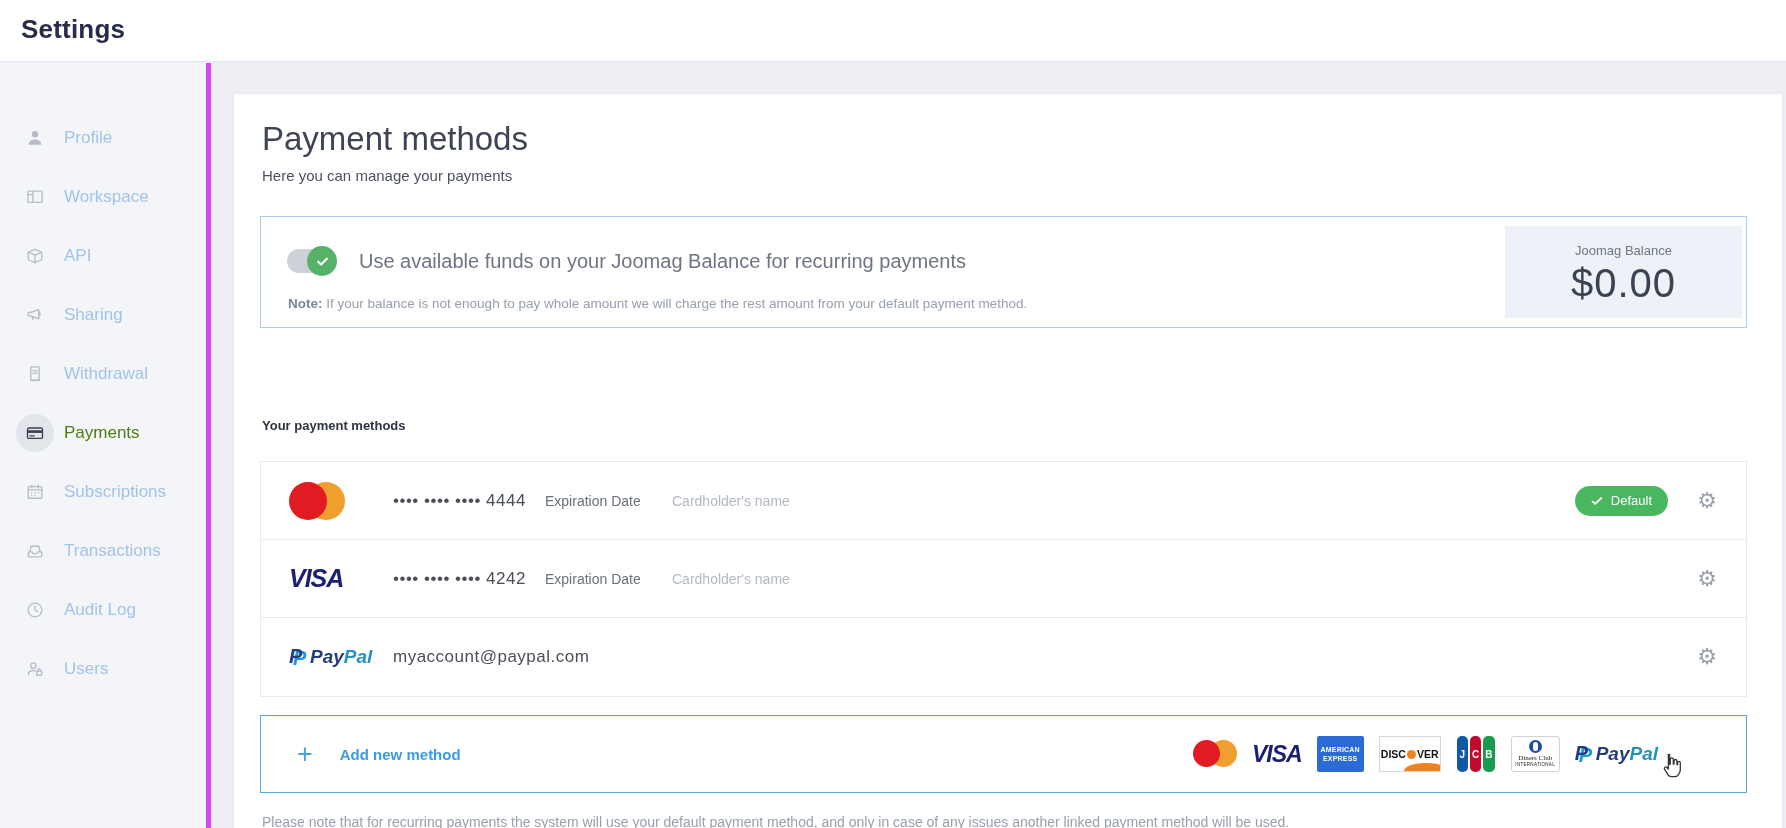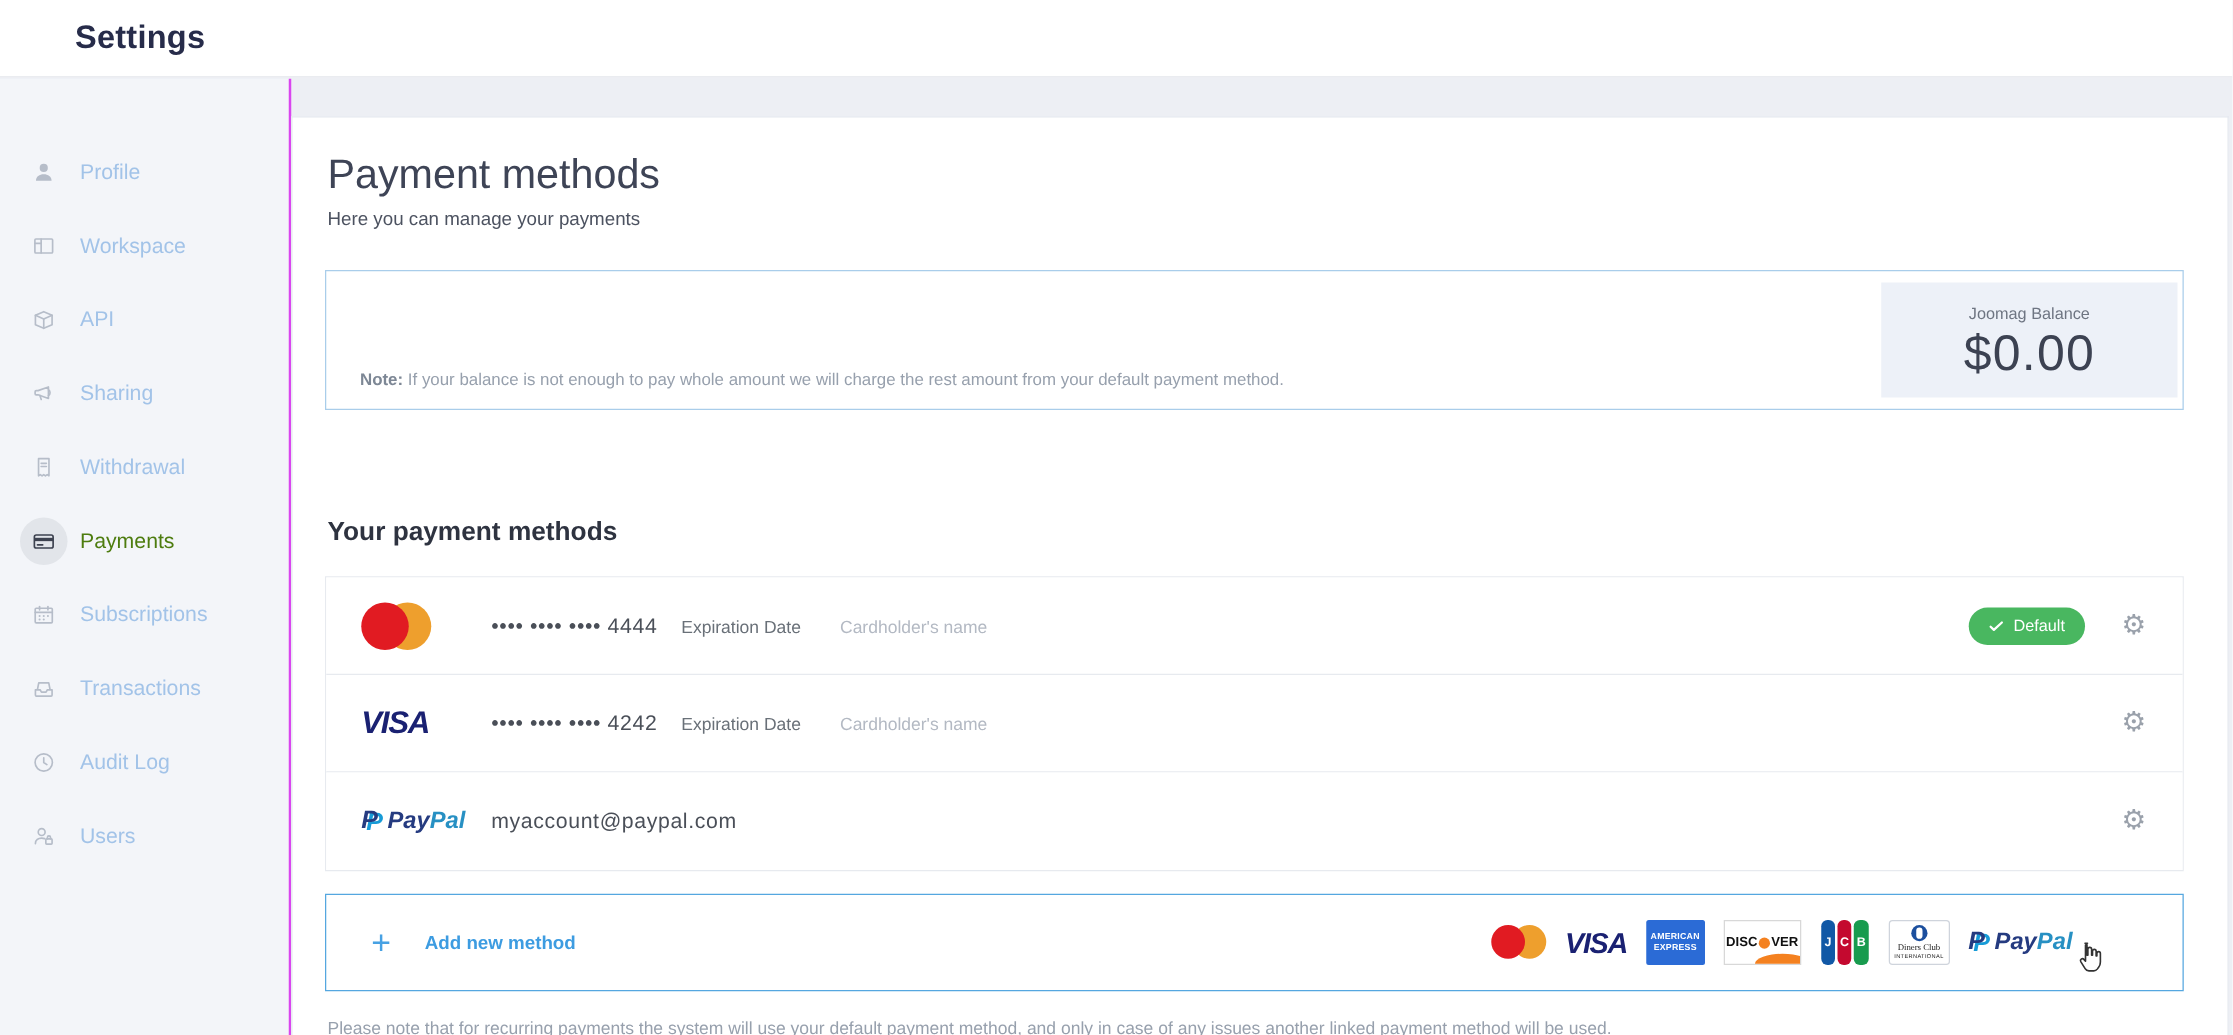--- a/index.html
+++ b/index.html
@@ -2,26 +2,26 @@
 <html><head>
 <meta charset="utf-8">
 <style>
   * { margin:0; padding:0; box-sizing:border-box; }
   html,body { width:1786px; height:828px; overflow:hidden; }
   body { background:#edeff4; font-family:"Liberation Sans",sans-serif; position:relative; }
 
   
   .topbar { position:absolute; top:0; left:0; right:0; height:62px; background:#fff;
             border-bottom:1px solid #e3e6ec; z-index:6; }
-  .topbar .app-title { padding:14px 0 0 36px; font-size:26px; font-weight:800;
-            color:#272c4a; letter-spacing:.2px;margin-left:24px; }
-
-  
-  .sidebar { position:absolute; top:63px; left:0; width:233px; bottom:0;
-             background:#f3f5f9; border-right:2px solid #d946ef; }
+  .topbar .app-title { padding:14px 0 0 21px; font-size:26px; font-weight:800;
+            color:#272c4a; letter-spacing:.2px; }
+
+  
+  .sidebar { position:absolute; top:63px; left:0; width:211px; bottom:0;
+             background:#f3f5f9; border-right:5px solid #d946ef; }
   .nav { padding-top:45px; }
   .nav-item { height:59px; display:flex; align-items:center; padding-left:16px; cursor:pointer; }
   .icon-wrap { width:38px; height:38px; border-radius:50%; display:flex;
                align-items:center; justify-content:center; flex:0 0 38px; }
   .nav-item svg { stroke:#b6bdc9; fill:none; stroke-width:1.6; stroke-linecap:round; stroke-linejoin:round; }
   .nav-item svg .solid { fill:#b6bdc9; stroke:none; }
   .nav-label { margin-left:10px; font-size:17px; color:#a2c3e8; }
   .nav-item.active .icon-wrap { background:#e2e5ea; }
   .nav-item.active svg { stroke:#3d4250; }
   .nav-item.active svg .solid { fill:#3d4250; }
@@ -42,21 +42,21 @@
             background:#57b269; display:flex; align-items:center; justify-content:center; }
   .toggle-label { margin-left:26px; font-size:20px; color:#6e7482; }
   .panel-note { position:absolute; left:27px; bottom:16px; font-size:13.5px; color:#97a0ad; }
   .panel-note b { color:#7d8795; }
   .balance-box { position:absolute; right:4px; top:9px; bottom:9px; width:237px; background:#edf1f8;
             text-align:center; padding-top:17px; }
   .balance-label { font-size:13px; color:#6e7582; }
   .balance-amount { font-size:40px; font-weight:300; color:#3c4252; margin-top:3px; letter-spacing:1px; }
 
   
-  .section-heading { margin:88px 0 0 2px; font-size:21px; font-weight:bold; color:#2e3340; line-height:19px; }
+  .section-heading { margin:88px 0 0 2px; font-size:13px; font-weight:bold; color:#2e3340; line-height:19px; }
   .method-list { margin-top:26px; border:1px solid #e7eaef; }
   .method-row { height:78px; display:flex; align-items:center; padding:0 26px 0 28px;
                 border-bottom:1px solid #e7eaef; background:#fff; }
   .method-row:last-child { border-bottom:none; }
   .logo-slot { width:104px; display:flex; align-items:center; }
   .card-number { font-size:17px; color:#4a4f58; width:152px; letter-spacing:.5px; }
   .exp-label { width:127px; font-size:14px; color:#697078; }
   .holder-label { font-size:14px; color:#b3b9c3; }
   .row-right { margin-left:auto; display:flex; align-items:center; }
   .default-btn { height:30px; padding:0 16px; border-radius:15px; background:#49b760; border:none;
@@ -234,20 +234,30 @@
       <span class="nav-label">Users</span>
     </div>
   </div>
 </div>
 
 <div class="card">
   <div class="page-title">Payment methods</div>
   <div class="page-sub">Here you can manage your payments</div>
 
   <div class="balance-panel">
+    <div class="toggle-row">
+      <div class="toggle">
+        <div class="toggle-knob">
+          <svg width="13" height="13" viewBox="0 0 12 12">
+              <path d="M2 6.2l2.7 2.6L10 3.4" stroke="#fff" stroke-width="2" fill="none" stroke-linecap="round" stroke-linejoin="round"></path>
+            </svg>
+        </div>
+      </div>
+      <div class="toggle-label">Use available funds on your Joomag Balance for recurring payments</div>
+    </div>
     <div class="panel-note">
       <b>Note:</b>
       <span>If your balance is not enough to pay whole amount we will charge the rest amount from your default payment method.</span>
     </div>
     <div class="balance-box">
       <div class="balance-label">Joomag Balance</div>
       <div class="balance-amount">$0.00</div>
     </div>
   </div>
 

